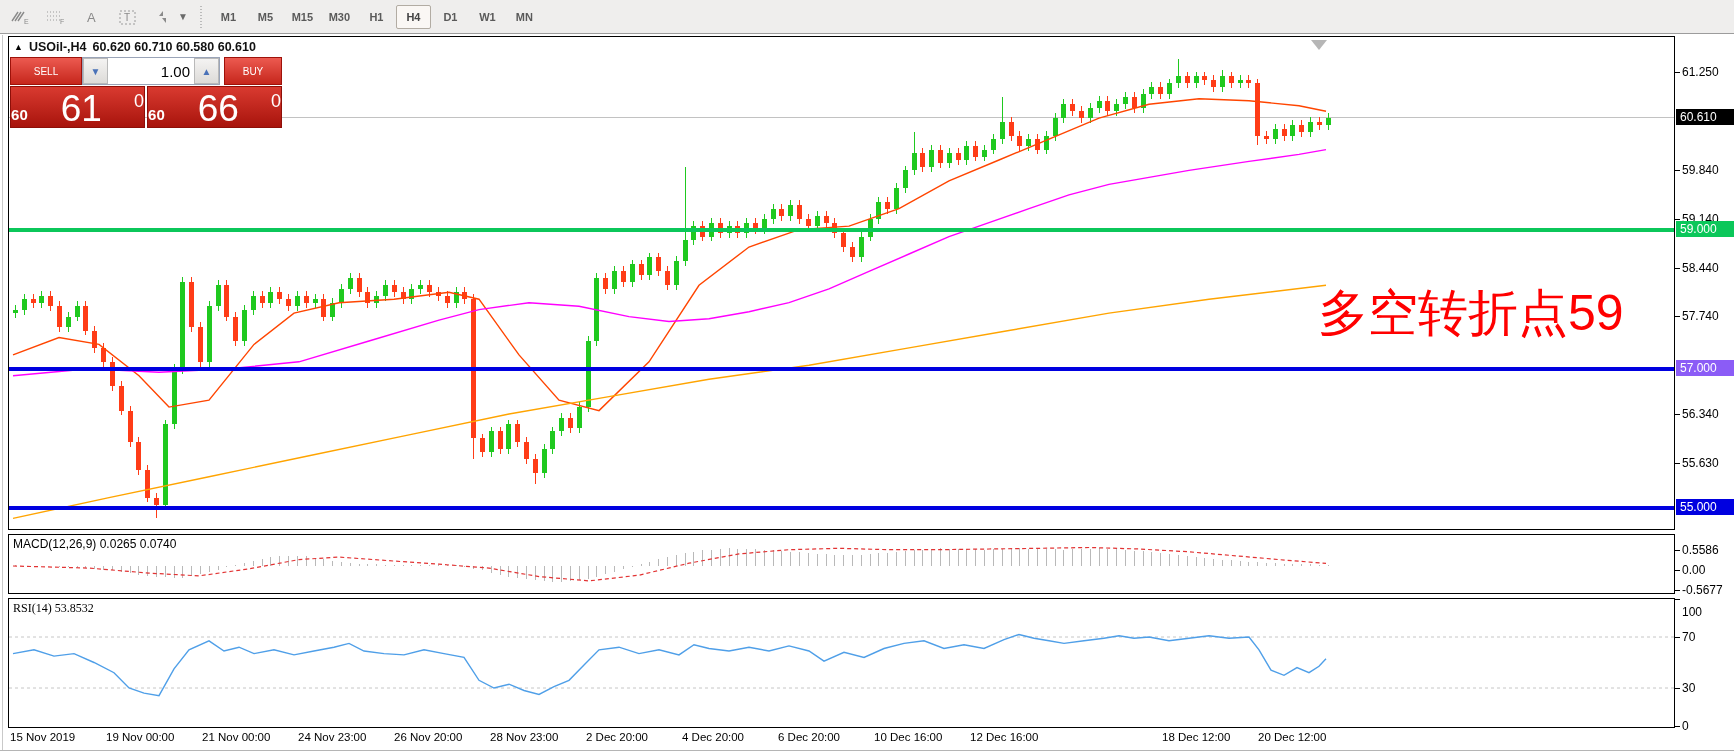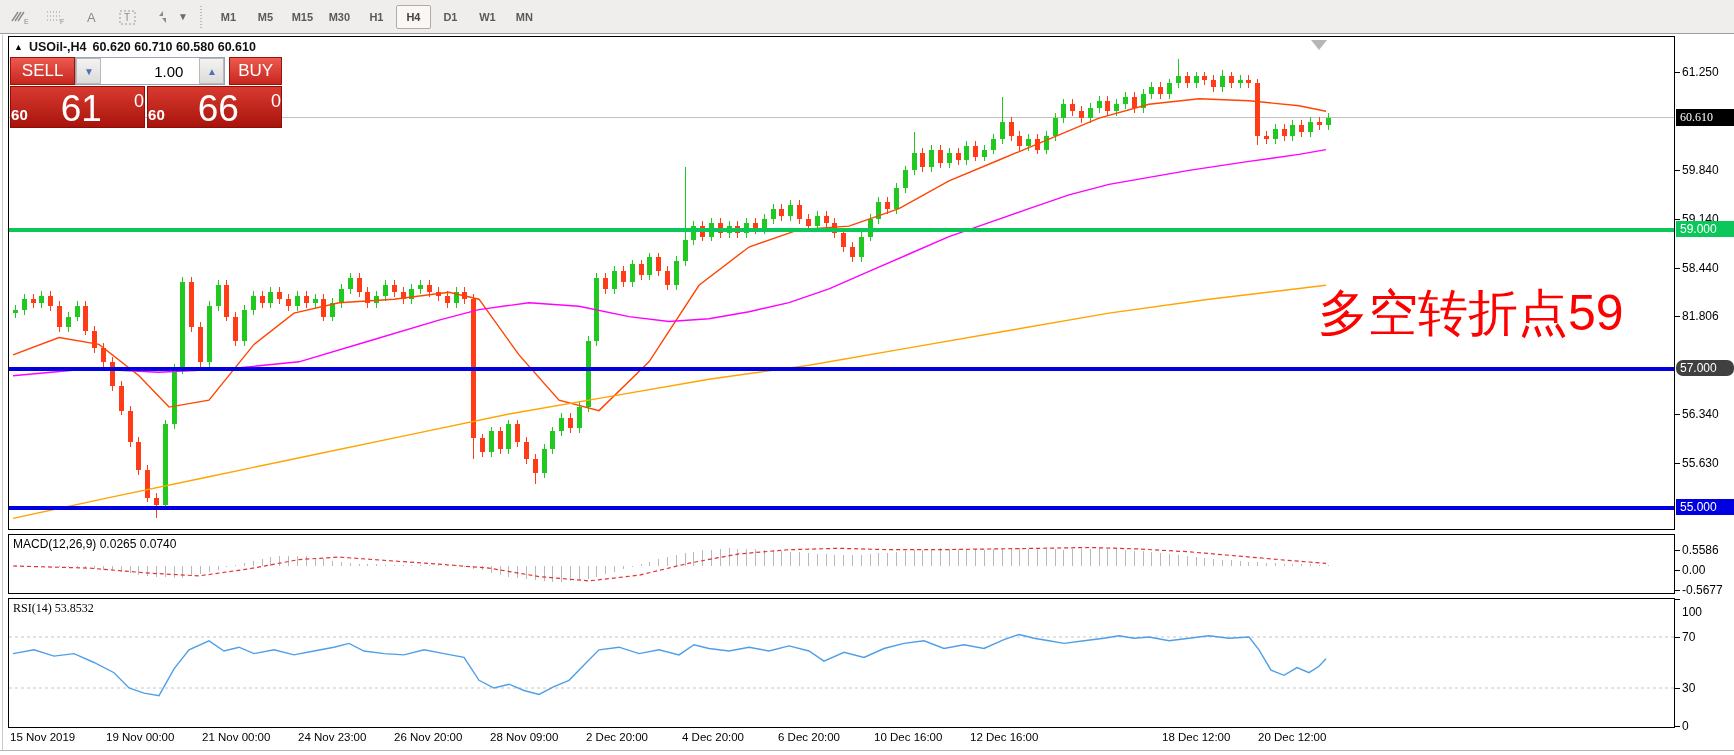--- a/index.html
+++ b/index.html
@@ -32,29 +32,29 @@
   
   #time-axis{position:absolute;left:8px;top:731px;width:1667px;height:18px;}
   .tlabel{position:absolute;font-size:11.5px;color:#000;white-space:nowrap;}
   
   .chart-title{position:absolute;left:14px;top:40px;font-size:12.5px;font-weight:bold;color:#111;
                display:flex;align-items:center;gap:6px;z-index:5;}
   .title-tri{font-size:9px;color:#000;}
   
   .trade-panel{position:absolute;left:10px;top:57px;z-index:6;width:272px;}
   .tp-row1{display:flex;height:28px;}
-  .btn-red{background:linear-gradient(#ec5a50,#c6261c);color:#fff;font-size:17px;display:flex;
+  .btn-red{background:linear-gradient(#ec5a50,#c6261c);color:#fff;font-size:10px;display:flex;
            align-items:center;justify-content:center;border:1px solid #9e120a;}
   .sell-btn{width:70px;}
   .buy-btn{width:56px;margin-left:4px;}
   .vol-wrap{display:flex;border:1px solid #9aa4b8;background:#fff;}
   .spin{width:23px;background:linear-gradient(#f4f3f2,#dddbd8);display:flex;align-items:center;
         justify-content:center;color:#4a72b8;font-size:10px;border:1px solid #b9b9b9;}
   .vol-input{width:80px;border:none;outline:none;text-align:right;font-size:15px;
-             font-family:"Liberation Sans",sans-serif;padding-right:16px;}
+             font-family:"Liberation Sans",sans-serif;padding-right:4px;}
   .tp-row2{display:flex;margin-top:1px;height:42px;}
   .px-box{flex:1;background:linear-gradient(#d93a30,#a8140c);border:1px solid #8e0f08;color:#fff;
           display:flex;align-items:flex-end;justify-content:center;padding-bottom:3px;gap:31px;}
   .px-box + .px-box{margin-left:2px;}
   .px-pre{font-size:15px;font-weight:bold;line-height:1;margin-right:2px;margin-bottom:2px;}
   .px-big{font-size:37px;line-height:0.85;}
   .px-sup{font-size:18px;line-height:1;margin-bottom:14px;margin-left:1px;}
   
   .annotation{position:absolute;left:1318px;top:280px;font-size:50px;color:#ff0000;z-index:4;
               font-family:"Liberation Sans","DejaVu Sans",sans-serif;white-space:nowrap;}
@@ -598,29 +598,29 @@
 
   <div id="axis-col">
       <div class="ptick" style="top: 29px;">61.250</div>
       <div class="pdash" style="top: 36px;"></div>
       <div class="ptick" style="top: 127.136px;">59.840</div>
       <div class="pdash" style="top: 134.136px;"></div>
       <div class="ptick" style="top: 175.856px;">59.140</div>
       <div class="pdash" style="top: 182.856px;"></div>
       <div class="ptick" style="top: 224.576px;">58.440</div>
       <div class="pdash" style="top: 231.576px;"></div>
-      <div class="ptick" style="top: 273.296px;">81.806</div>
+      <div class="ptick" style="top: 273.296px;">57.740</div>
       <div class="pdash" style="top: 280.296px;"></div>
       <div class="ptick" style="top: 370.736px;">56.340</div>
       <div class="pdash" style="top: 377.736px;"></div>
       <div class="ptick" style="top: 420.152px;">55.630</div>
       <div class="pdash" style="top: 427.152px;"></div>
-      <div class="pbox" style="background: rgb(0, 0, 0); top: 72.544px; font-family: Liberation Serif, serif;">60.610</div>
+      <div class="pbox" style="background: rgb(0, 0, 0); top: 72.544px;">60.610</div>
       <div class="pbox" style="background: rgb(11, 199, 90); top: 184.6px;">59.000</div>
-      <div class="pbox" style="background: #404040; top: 323.8px; border-radius: 7px;">57.000</div>
+      <div class="pbox" style="background: #8b5cf6; top: 323.8px;">57.000</div>
       <div class="pbox" style="background: rgb(0, 0, 224); top: 463px;">55.000</div>
       <div class="ptick" style="top: 507.17px;">0.5586</div>
       <div class="pdash" style="top: 514.17px;"></div>
       <div class="ptick" style="top: 527px;">0.00</div>
       <div class="pdash" style="top: 534px;"></div>
       <div class="ptick" style="top: 547.153px;">-0.5677</div>
       <div class="pdash" style="top: 554.153px;"></div>
       <div class="ptick" style="top: 569px;">100</div>
       <div class="pdash" style="top: 562.75px;"></div>
       <div class="ptick" style="top: 594px;">70</div>
@@ -630,21 +630,21 @@
       <div class="ptick" style="top: 683.25px;">0</div>
       <div class="pdash" style="top: 690.25px;"></div>
     </div>
 
   <div id="time-axis">
       <span class="tlabel" style="left: 2px;">15 Nov 2019</span>
       <span class="tlabel" style="left: 98px;">19 Nov 00:00</span>
       <span class="tlabel" style="left: 194px;">21 Nov 00:00</span>
       <span class="tlabel" style="left: 290px;">24 Nov 23:00</span>
       <span class="tlabel" style="left: 386px;">26 Nov 20:00</span>
-      <span class="tlabel" style="left: 482px;">28 Nov 09:00</span>
+      <span class="tlabel" style="left: 482px;">28 Nov 23:00</span>
       <span class="tlabel" style="left: 578px;">2 Dec 20:00</span>
       <span class="tlabel" style="left: 674px;">4 Dec 20:00</span>
       <span class="tlabel" style="left: 770px;">6 Dec 20:00</span>
       <span class="tlabel" style="left: 866px;">10 Dec 16:00</span>
       <span class="tlabel" style="left: 962px;">12 Dec 16:00</span>
       <span class="tlabel" style="left: 1058px; margin-top: 24px;">16 Dec 12:00</span>
       <span class="tlabel" style="left: 1154px;">18 Dec 12:00</span>
       <span class="tlabel" style="left: 1250px;">20 Dec 12:00</span>
     </div>
 

